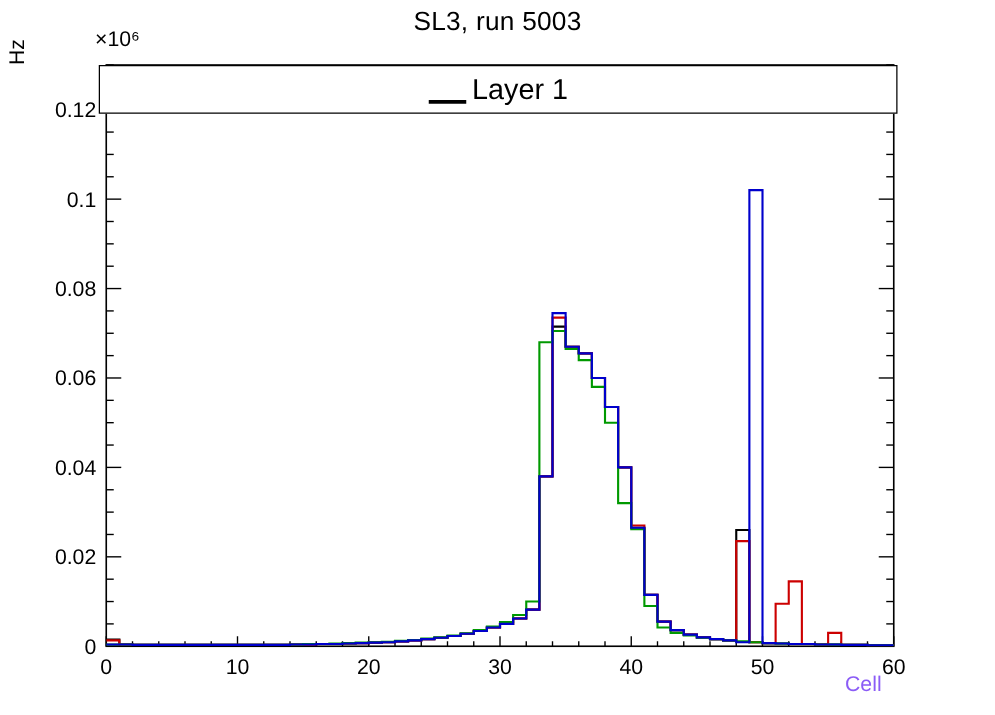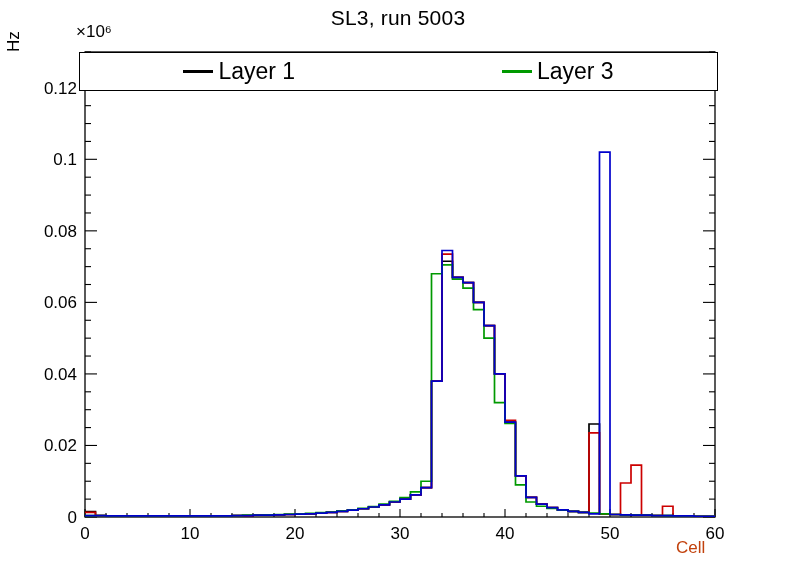--- a/index.html
+++ b/index.html
@@ -47,21 +47,21 @@
     top: 22px;
     font-size: 17px;
     color: #000;
     white-space: nowrap;
   }
   .xaxis-title {
     position: absolute;
     left: 676px;
     top: 538px;
     font-size: 17px;
-    color: #c2410c;
+    color: #8b5cf6;
   }
   svg.plot-svg {
     position: absolute;
     left: 0;
     top: 0;
   }
   .tick-label {
     font-size: 17px;
     fill: #000;
     font-family: "Liberation Sans", sans-serif;
@@ -75,21 +75,21 @@
     border: 1px solid #000;
     background: #ffffff;
     box-sizing: border-box;
     display: flex;
     align-items: center;
     justify-content: space-around;
     z-index: 5;
   }
   .legend-entry {
     display: flex;
-    align-items: center;
+    align-items: flex-end;
     gap: 5px;
     padding: 0 2px;
   }
   .legend-swatch {
     display: inline-block;
     width: 30px;
     height: 0;
     border-top-width: 3px;
     border-top-style: solid;
   }
@@ -263,19 +263,15 @@
           <path d="M 85.00 515.57 L 95.50 515.57 L 95.50 515.57 L 106.00 515.57 L 106.00 515.93 L 116.50 515.93 L 116.50 515.93 L 127.00 515.93 L 127.00 515.93 L 137.50 515.93 L 137.50 515.93 L 148.00 515.93 L 148.00 515.93 L 158.50 515.93 L 158.50 515.93 L 169.00 515.93 L 169.00 515.93 L 179.50 515.93 L 179.50 515.93 L 190.00 515.93 L 190.00 515.93 L 200.50 515.93 L 200.50 515.93 L 211.00 515.93 L 211.00 515.93 L 221.50 515.93 L 221.50 515.93 L 232.00 515.93 L 232.00 515.57 L 242.50 515.57 L 242.50 515.57 L 253.00 515.57 L 253.00 515.21 L 263.50 515.21 L 263.50 515.21 L 274.00 515.21 L 274.00 514.85 L 284.50 514.85 L 284.50 514.50 L 295.00 514.50 L 295.00 514.14 L 305.50 514.14 L 305.50 513.78 L 316.00 513.78 L 316.00 513.07 L 326.50 513.07 L 326.50 512.35 L 337.00 512.35 L 337.00 511.28 L 347.50 511.28 L 347.50 510.20 L 358.00 510.20 L 358.00 508.77 L 368.50 508.77 L 368.50 506.98 L 379.00 506.98 L 379.00 504.84 L 389.50 504.84 L 389.50 501.98 L 400.00 501.98 L 400.00 499.12 L 410.50 499.12 L 410.50 494.82 L 421.00 494.82 L 421.00 487.67 L 431.50 487.67 L 431.50 381.08 L 442.00 381.08 L 442.00 250.52 L 452.50 250.52 L 452.50 277.35 L 463.00 277.35 L 463.00 282.71 L 473.50 282.71 L 473.50 302.38 L 484.00 302.38 L 484.00 325.63 L 494.50 325.63 L 494.50 373.92 L 505.00 373.92 L 505.00 422.21 L 515.50 422.21 L 515.50 475.87 L 526.00 475.87 L 526.00 497.33 L 536.50 497.33 L 536.50 504.12 L 547.00 504.12 L 547.00 507.70 L 557.50 507.70 L 557.50 509.85 L 568.00 509.85 L 568.00 511.28 L 578.50 511.28 L 578.50 512.35 L 589.00 512.35 L 589.00 513.78 L 599.50 513.78 L 599.50 152.15 L 610.00 152.15 L 610.00 514.50 L 620.50 514.50 L 620.50 514.85 L 631.00 514.85 L 631.00 515.21 L 641.50 515.21 L 641.50 515.21 L 652.00 515.21 L 652.00 515.57 L 662.50 515.57 L 662.50 515.57 L 673.00 515.57 L 673.00 515.93 L 683.50 515.93 L 683.50 515.93 L 694.00 515.93 L 694.00 516.28 L 704.50 516.28 L 704.50 516.28 L 715.00 516.28" fill="none" stroke="#0000cc" stroke-width="1.7" stroke-linejoin="miter" stroke-linecap="butt"></path>
         </g>
       </g>
   </svg>
 
   <div class="legend-box">
     <div class="legend-entry">
       <span class="legend-swatch" style="border-top-color: rgb(0, 0, 0);"></span>
       <span class="legend-label">Layer 1</span>
     </div>
-    <div class="legend-entry">
-      <span class="legend-swatch" style="border-top-color: rgb(0, 153, 0);"></span>
-      <span class="legend-label">Layer 3</span>
-    </div>
   </div>
 
 </div>
 
 </body></html>

